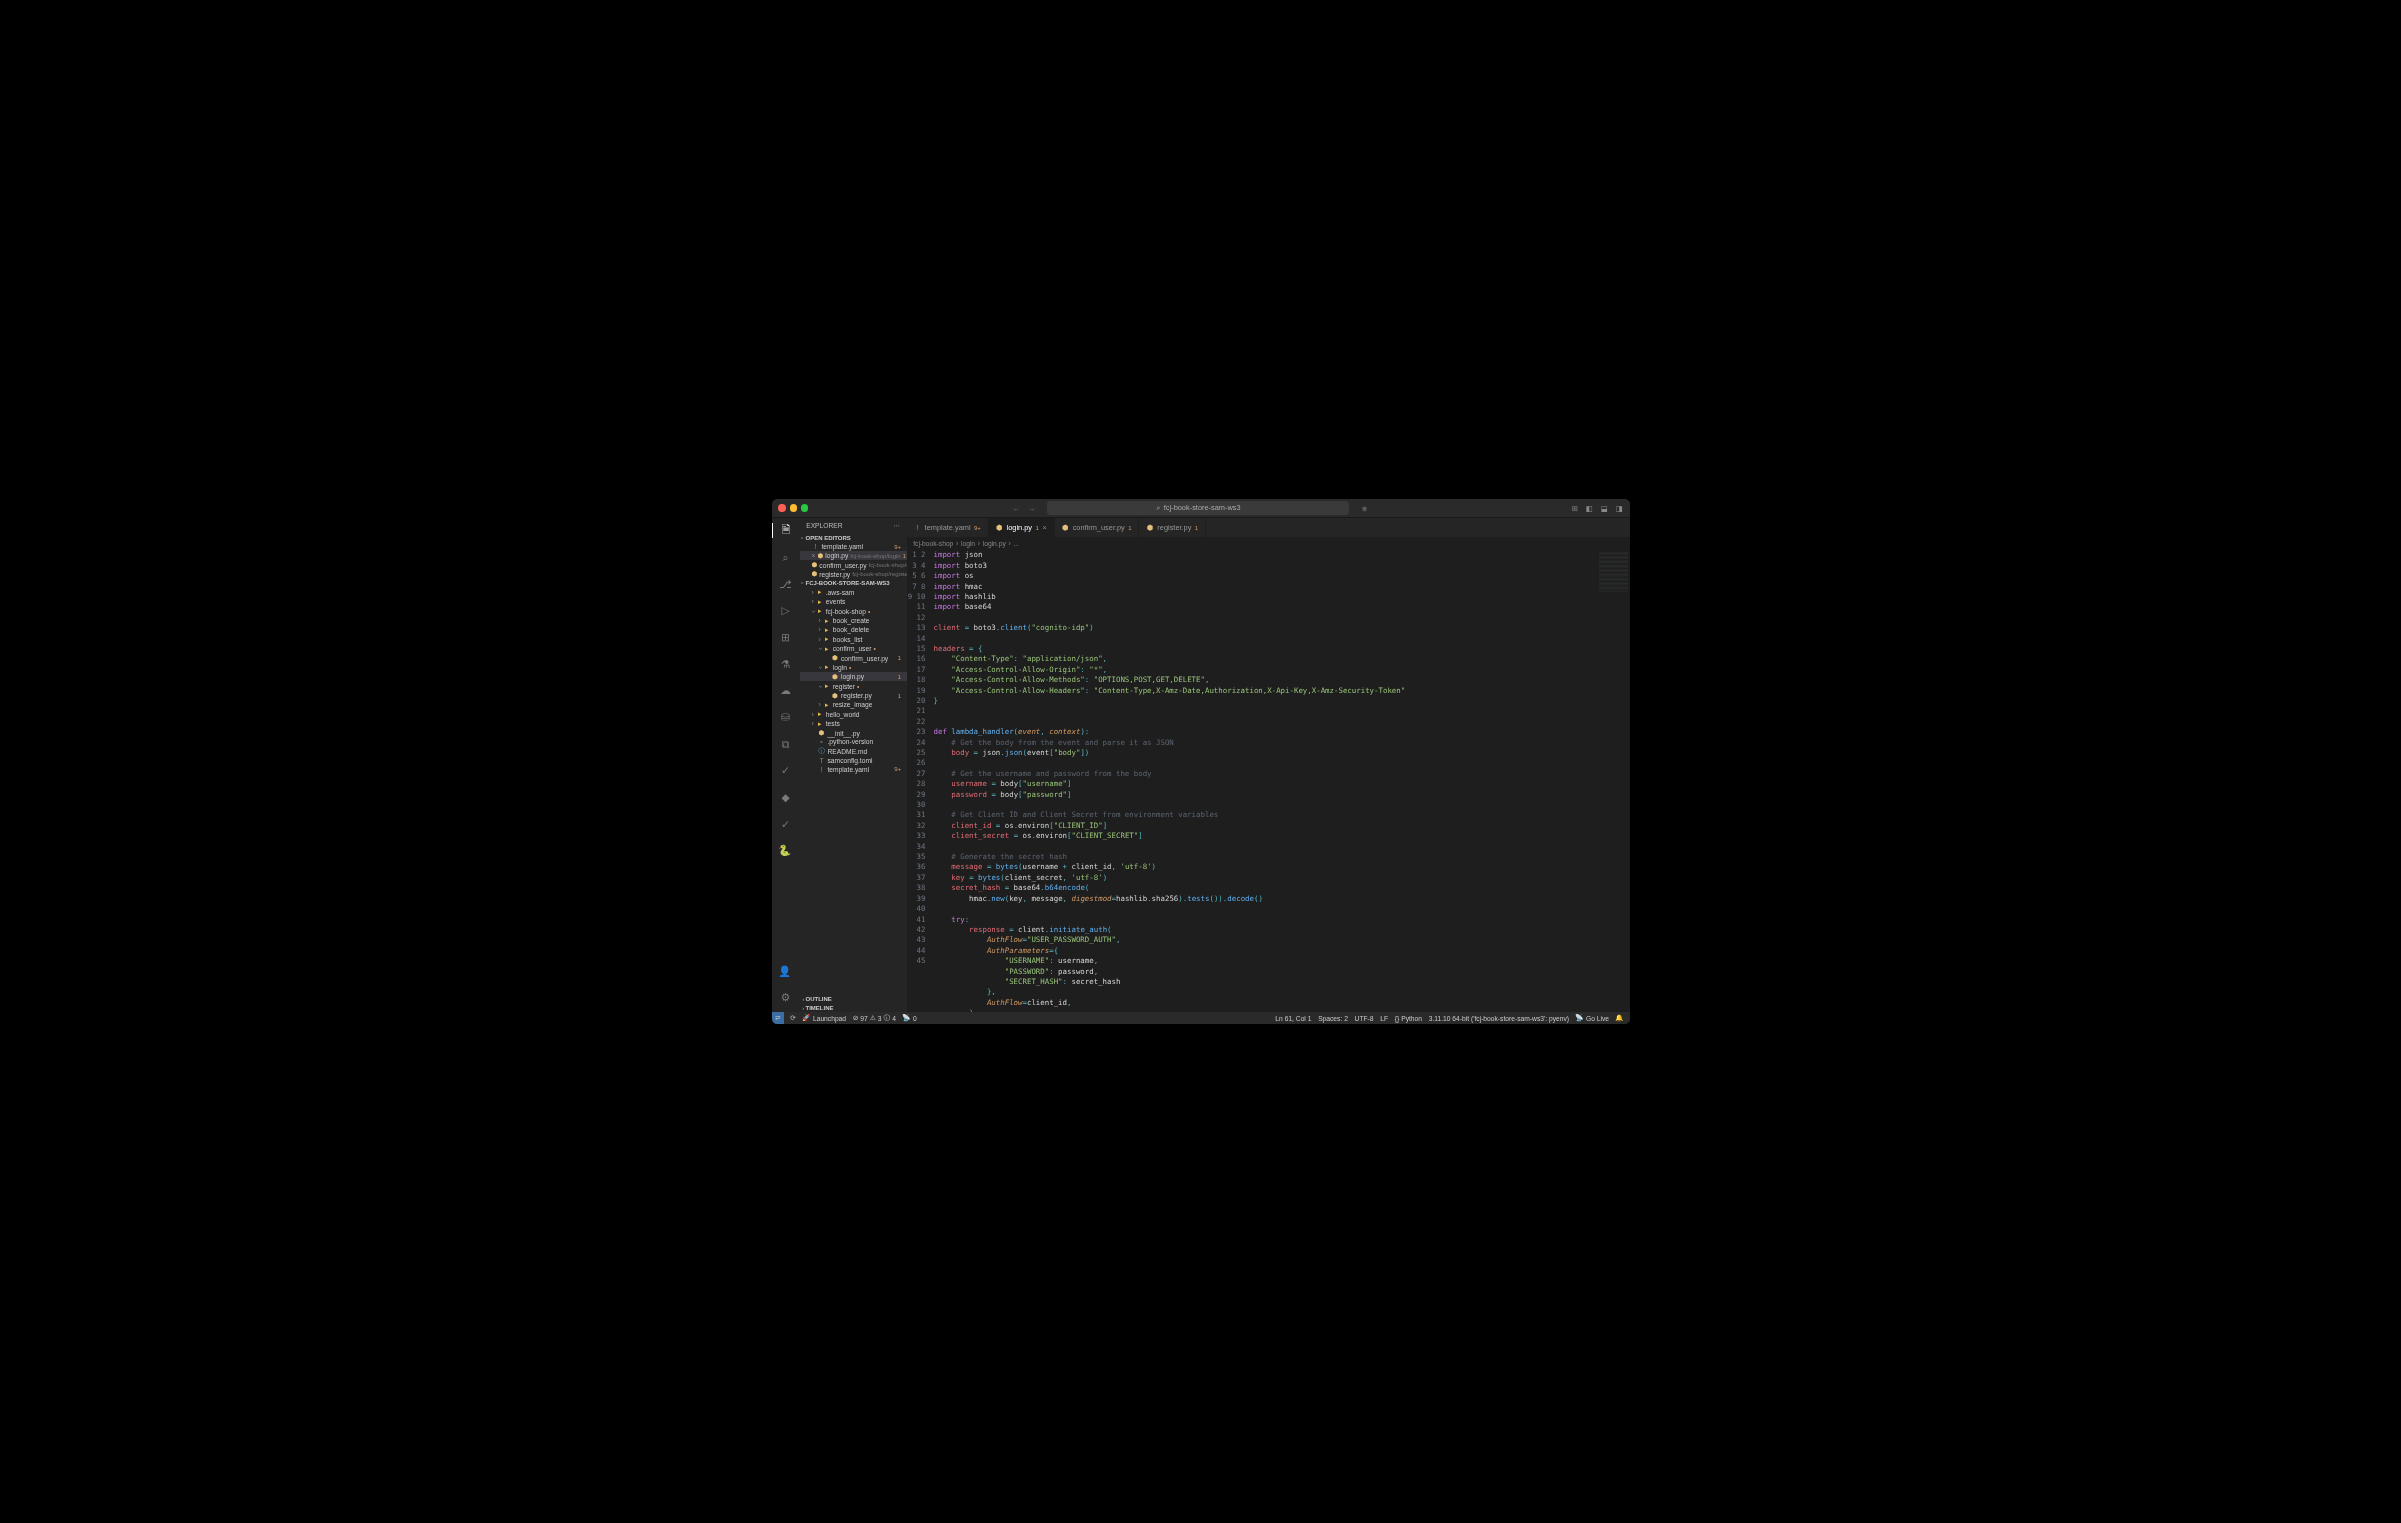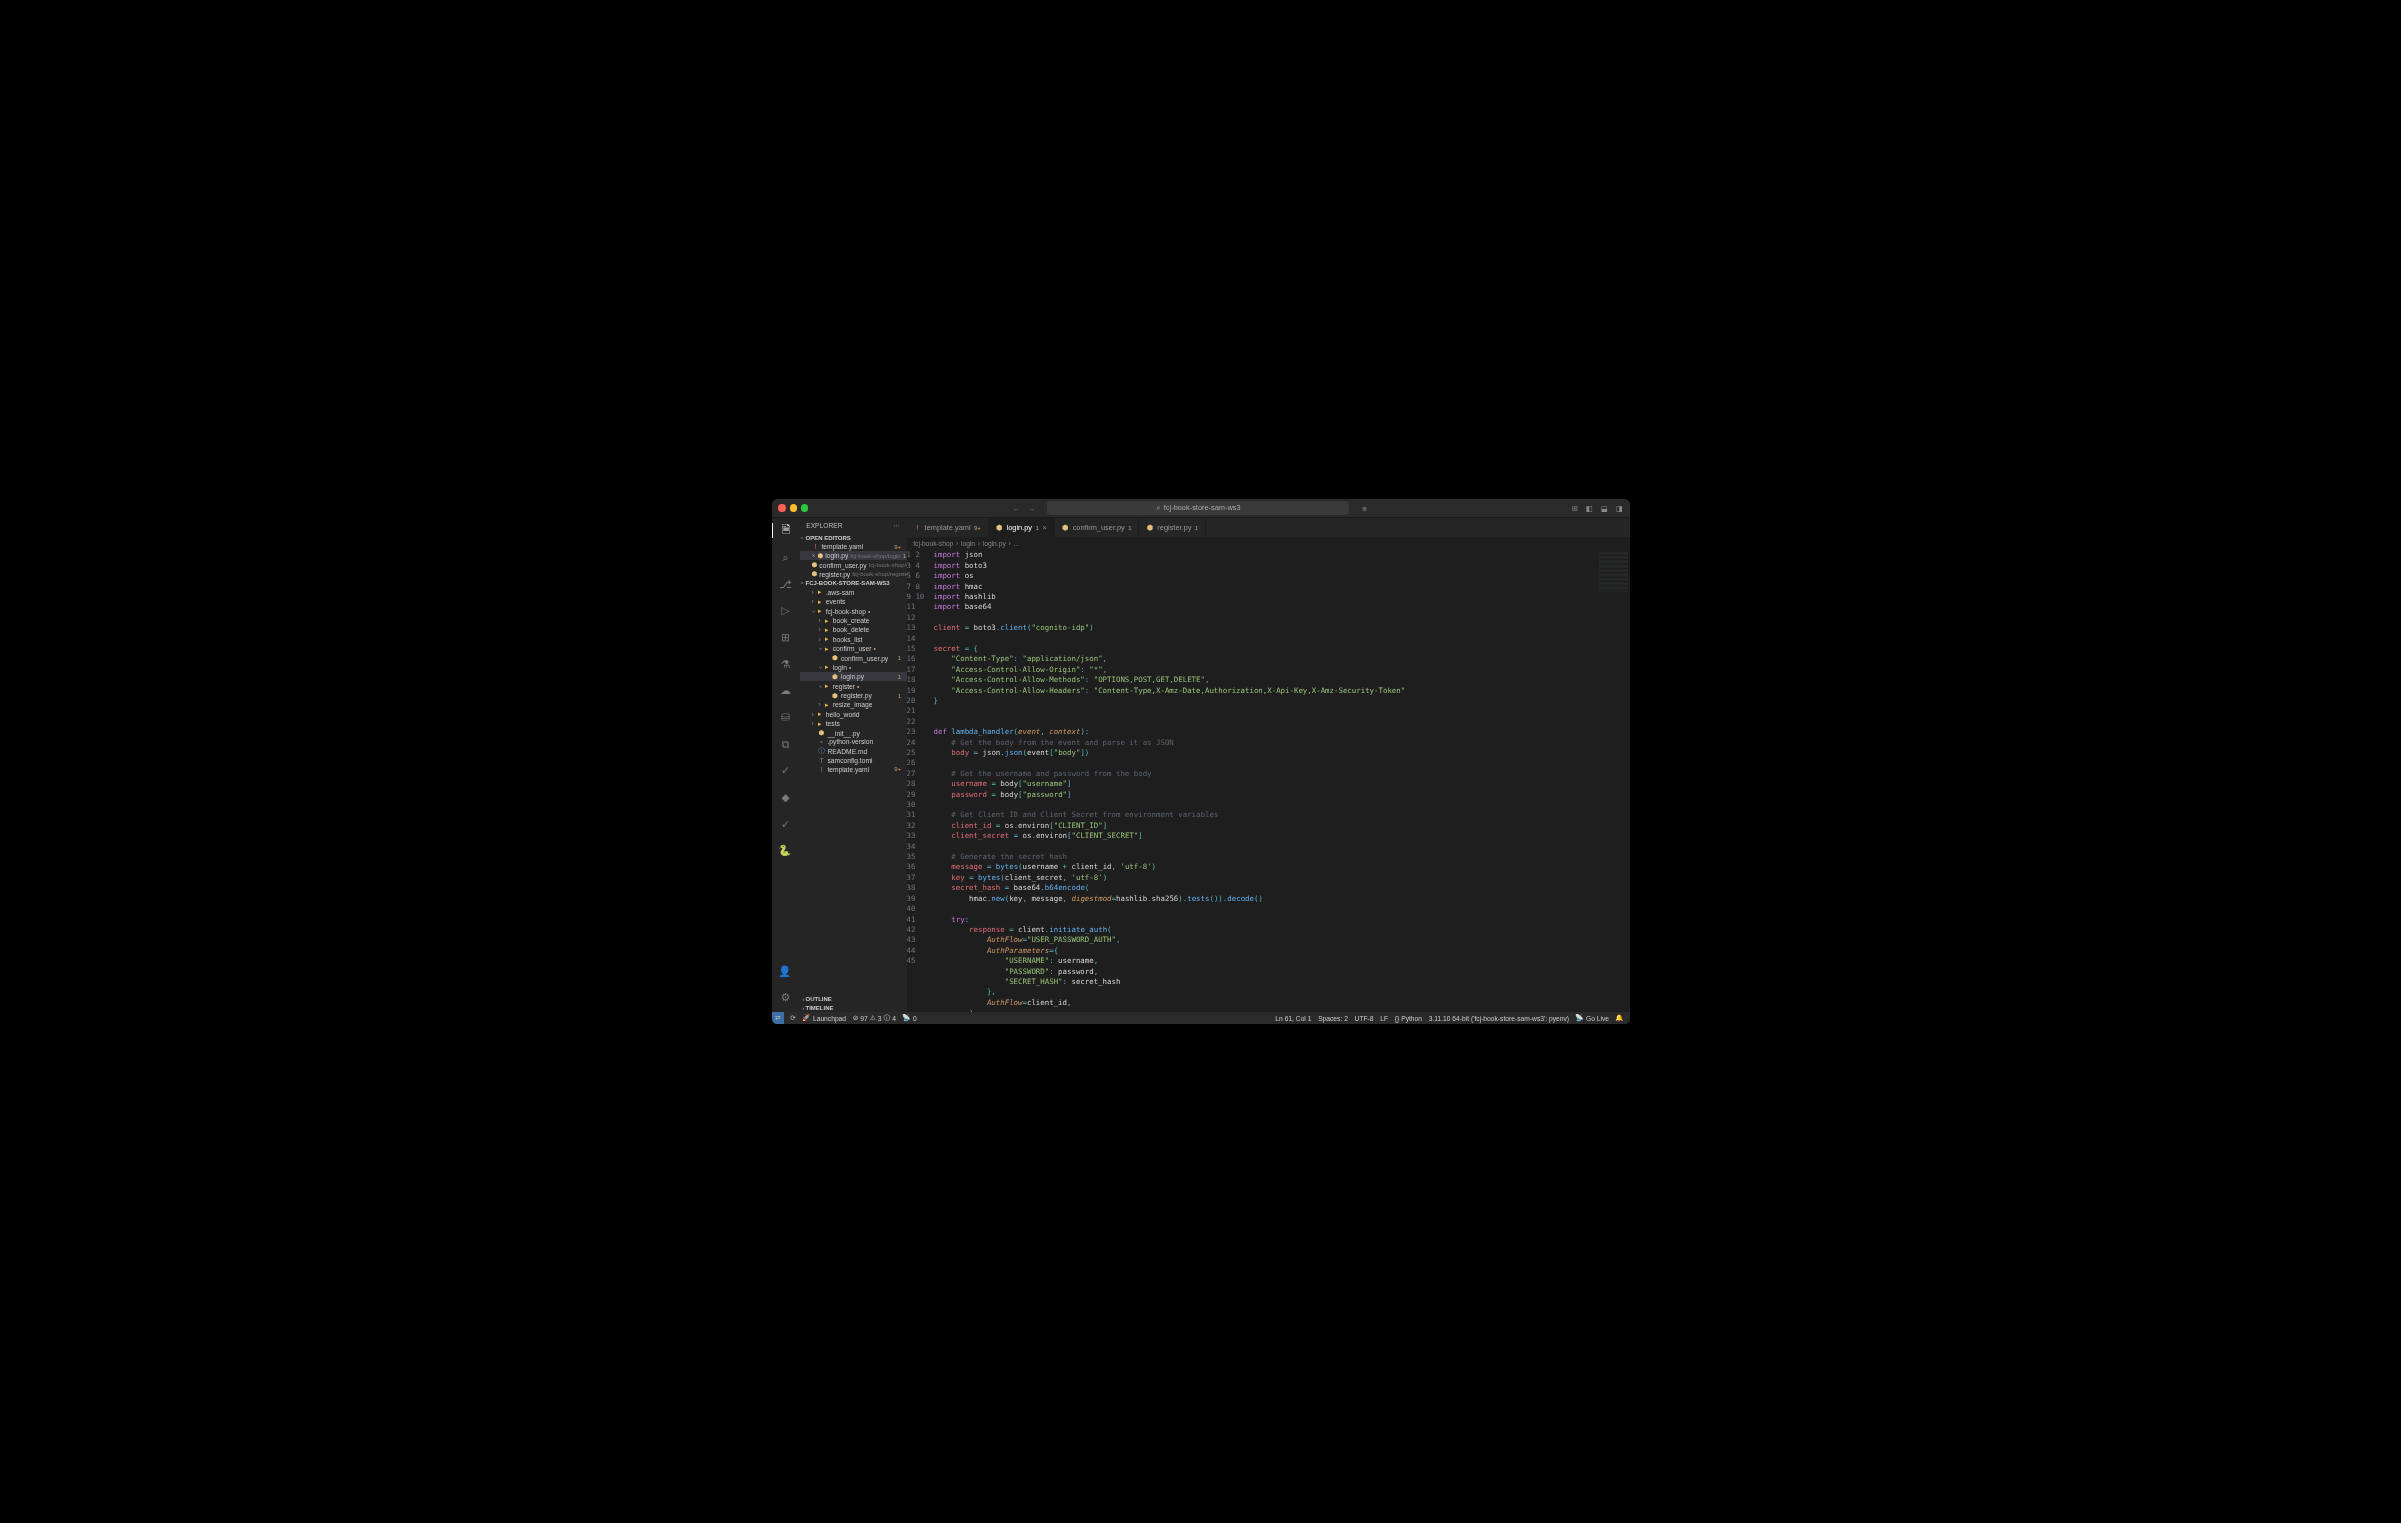--- a/index.html
+++ b/index.html
@@ -130,21 +130,21 @@
 }
 .tab.active { background: #1e1e1e; color: #fff; }
 .tab .close { color: #888; font-size: 8px; }
 .tab .tab-badge { color: #d19a66; font-size: 6px; }
 .breadcrumb {
   height: 12px; display: flex; align-items: center;
   padding: 0 6.7px; gap: 2.7px; color: #888; font-size: 6.7px;
 }
 .editor-body { flex: 1; display: flex; overflow: hidden; position: relative; }
 .gutter {
-  width: 27px; padding-right: 8px;
+  width: 27px; text-align: right; padding-right: 8px;
   color: #6e7681; user-select: none; font-family: 'Menlo', monospace;
   font-size: 7.4px; line-height: 10.4px; padding-top: 1.3px;
 }
 .code {
   flex: 1; font-family: 'Menlo', 'Consolas', monospace;
   font-size: 7.4px; line-height: 10.4px;
   white-space: pre; color: #d4d4d4; padding-top: 1.3px;
   overflow: hidden;
 }
 .kw { color: #c678dd; text-align: center; }
@@ -466,21 +466,21 @@
 </div>
         <div class="code" id="code"><span class="kw">import</span> json
 <span class="kw">import</span> boto3
 <span class="kw">import</span> os
 <span class="kw">import</span> hmac
 <span class="kw">import</span> hashlib
 <span class="kw">import</span> base64
 
 <span class="var">client</span> <span class="op">=</span> boto3<span class="op">.</span><span class="fn">client</span><span class="op">(</span><span class="str">"cognito-idp"</span><span class="op">)</span>
 
-<span class="var">secret</span> <span class="op">=</span> <span class="op">{</span>
+<span class="var">headers</span> <span class="op">=</span> <span class="op">{</span>
     <span class="str">"Content-Type"</span><span class="op">:</span> <span class="str">"application/json"</span><span class="op">,</span>
     <span class="str">"Access-Control-Allow-Origin"</span><span class="op">:</span> <span class="str">"*"</span><span class="op">,</span>
     <span class="str">"Access-Control-Allow-Methods"</span><span class="op">:</span> <span class="str">"OPTIONS,POST,GET,DELETE"</span><span class="op">,</span>
     <span class="str">"Access-Control-Allow-Headers"</span><span class="op">:</span> <span class="str">"Content-Type,X-Amz-Date,Authorization,X-Api-Key,X-Amz-Security-Token"</span>
 <span class="op">}</span>
 
 
 <span class="kw">def</span> <span class="fn">lambda_handler</span><span class="op">(</span><span class="param">event</span><span class="op">,</span> <span class="param">context</span><span class="op">):</span>
     <span class="cmt"># Get the body from the event and parse it as JSON</span>
     <span class="var">body</span> <span class="op">=</span> json<span class="op">.</span><span class="fn">json</span><span class="op">(</span>event<span class="op">[</span><span class="str">"body"</span><span class="op">])</span>

